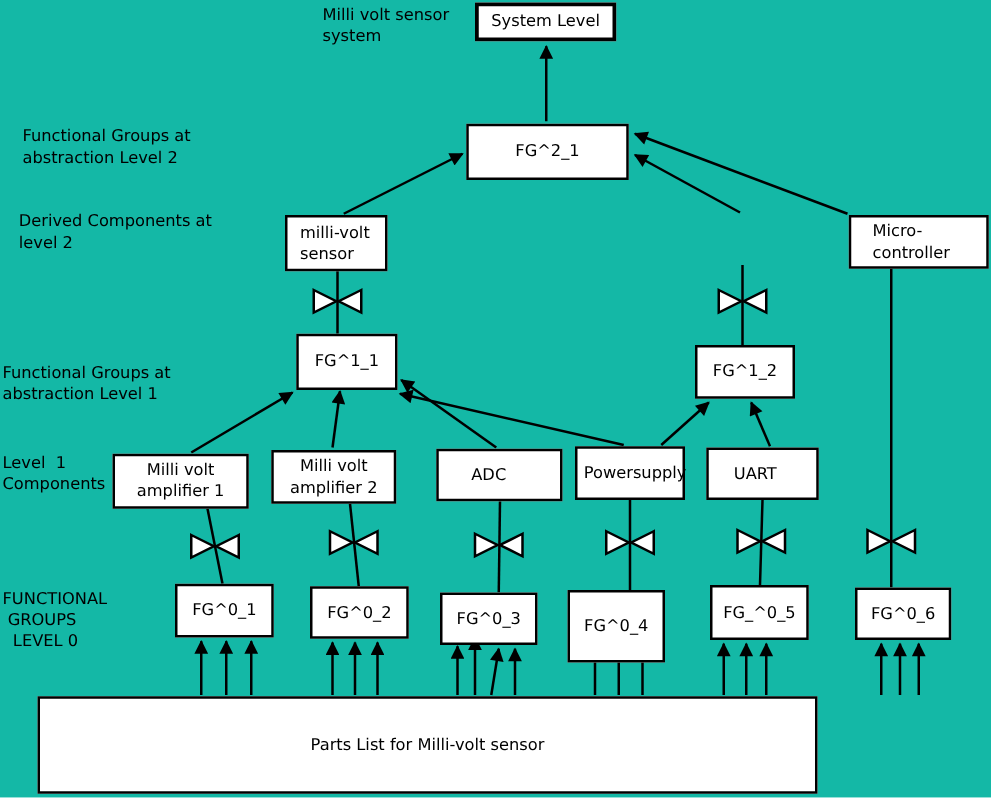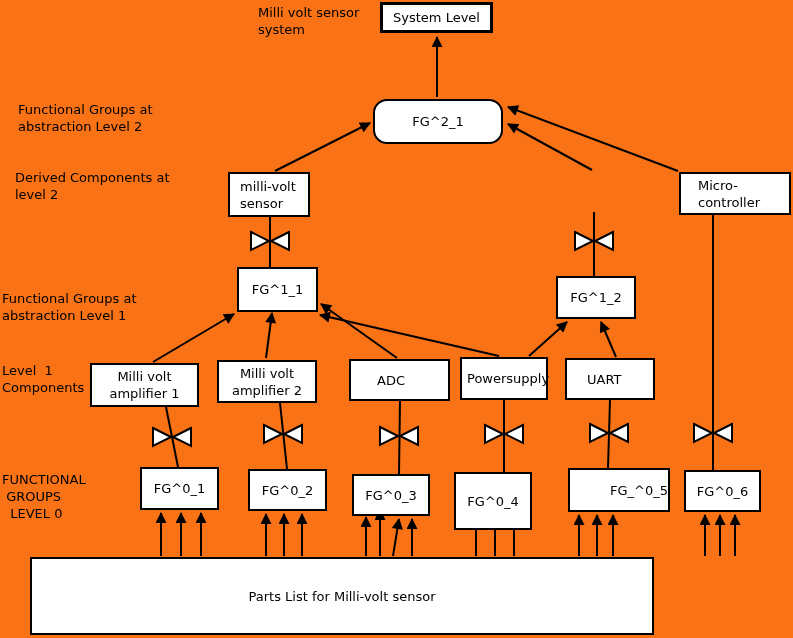--- a/index.html
+++ b/index.html
@@ -1,51 +1,51 @@
 <!DOCTYPE html>
 <html><head>
 <meta charset="utf-8">
 <style>
   html,body { margin:0; padding:0; background:#fff; }
   #canvas {
-    position:relative; width:793px; height:638px; background:#f97316;
+    position:relative; width:793px; height:638px; background:#14b8a6;
     font-family:"DejaVu Sans", sans-serif; color:#000;
     overflow:hidden;
   }
   #wires { position:absolute; left:0; top:0; width:793px; height:638px; }
   .box {
     position:absolute; box-sizing:border-box;
     border:2px solid #000; background:#fff;
     display:flex; align-items:center;
     font-size:13px; line-height:17px;
   }
   .box .txt { white-space:pre; display:block; }
   .center { justify-content:center; }
   .center .txt { text-align:center; }
   .lbl {
     position:absolute; font-size:13px; line-height:17px; white-space:pre;
   }
   
   #b-system  { left:380px; top:2px;   width:113px; height:31px; border-width:3px;align-items:center; }
-  #b-fg2_1   { left:373px; top:99px;  width:130px; height:45px;border-radius:14px; }
+  #b-fg2_1   { left:373px; top:99px;  width:130px; height:45px; }
   #b-sensor  { left:228px; top:172px; width:82px;  height:45px; padding-left:10px; }
   #b-comms   { left:555px; top:171px; width:80px;  height:42px; padding-left:8px; }
   #b-micro   { left:679px; top:172px; width:112px; height:43px; padding-left:17px; }
   #b-fg1_1   { left:237px; top:267px; width:81px;  height:45px; }
   #b-fg1_2   { left:556px; top:276px; width:80px;  height:43px; }
   #b-amp1    { left:90px;  top:363px; width:109px; height:44px; }
   #b-amp2    { left:217px; top:360px; width:100px; height:43px; }
   #b-adc     { left:349px; top:359px; width:101px; height:42px; padding-left:26px; }
   #b-ps      { left:460px; top:357px; width:88px;  height:43px; padding-left:5px; }
   #b-uart    { left:565px; top:358px; width:90px;  height:42px; padding-left:20px; }
   #b-fg0_1   { left:140px; top:467px; width:79px;  height:43px;justify-content:center; }
   #b-fg0_2   { left:248px; top:469px; width:79px;  height:42px; }
   #b-fg0_3   { left:352px; top:474px; width:78px;  height:42px; }
   #b-fg0_4   { left:454px; top:472px; width:78px;  height:58px; }
-  #b-fg0_5   { left:568px; top:468px; width:102px;  height:44px;justify-content:flex-end; }
+  #b-fg0_5   { left:568px; top:468px; width:79px;  height:44px; }
   #b-fg0_6   { left:684px; top:470px; width:77px;  height:42px; }
   #b-parts   { left:30px;  top:557px; width:624px; height:78px; }
   
   #l-title { left:258px; top:4px; }
   #l-fg2   { left:18px;  top:101px; }
   #l-dc2   { left:15px;  top:169px; }
   #l-fg1   { left:2px;   top:290px; }
   #l-l1c   { left:2px;   top:362px; }
   #l-fg0   { left:2px;   top:471px; }
 </style>

